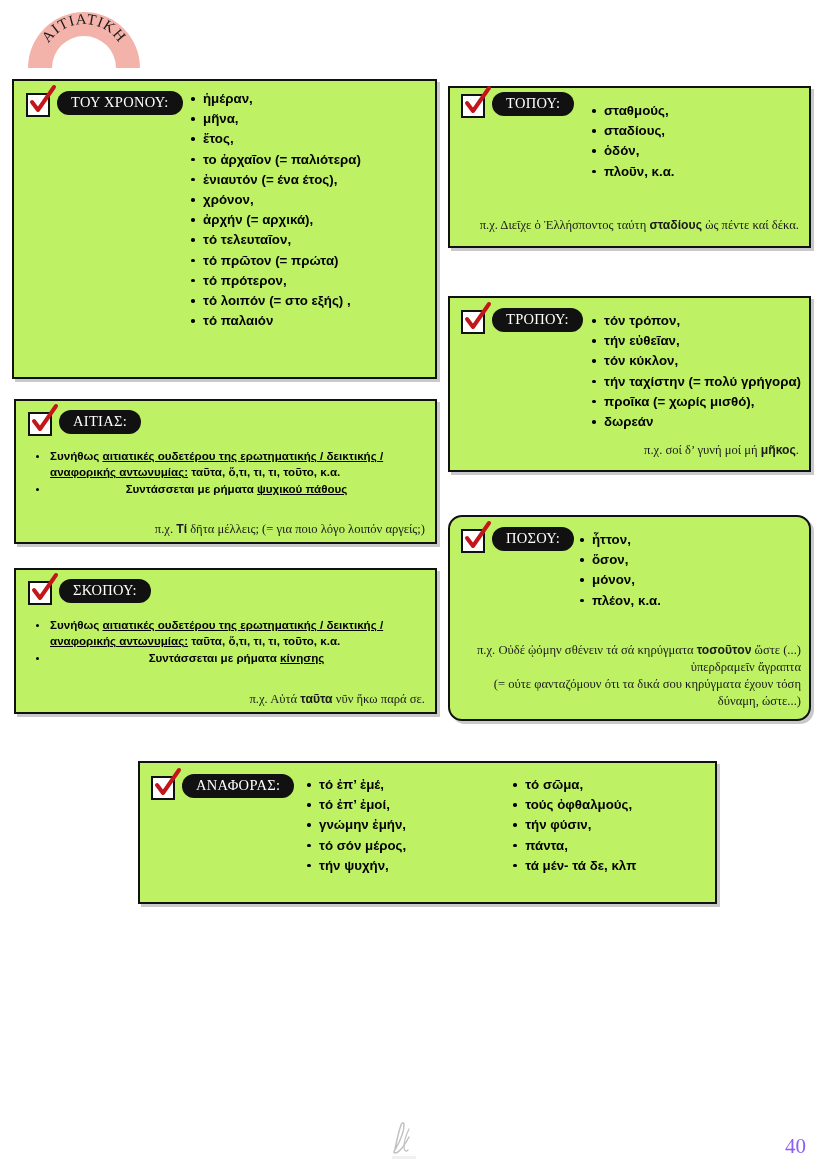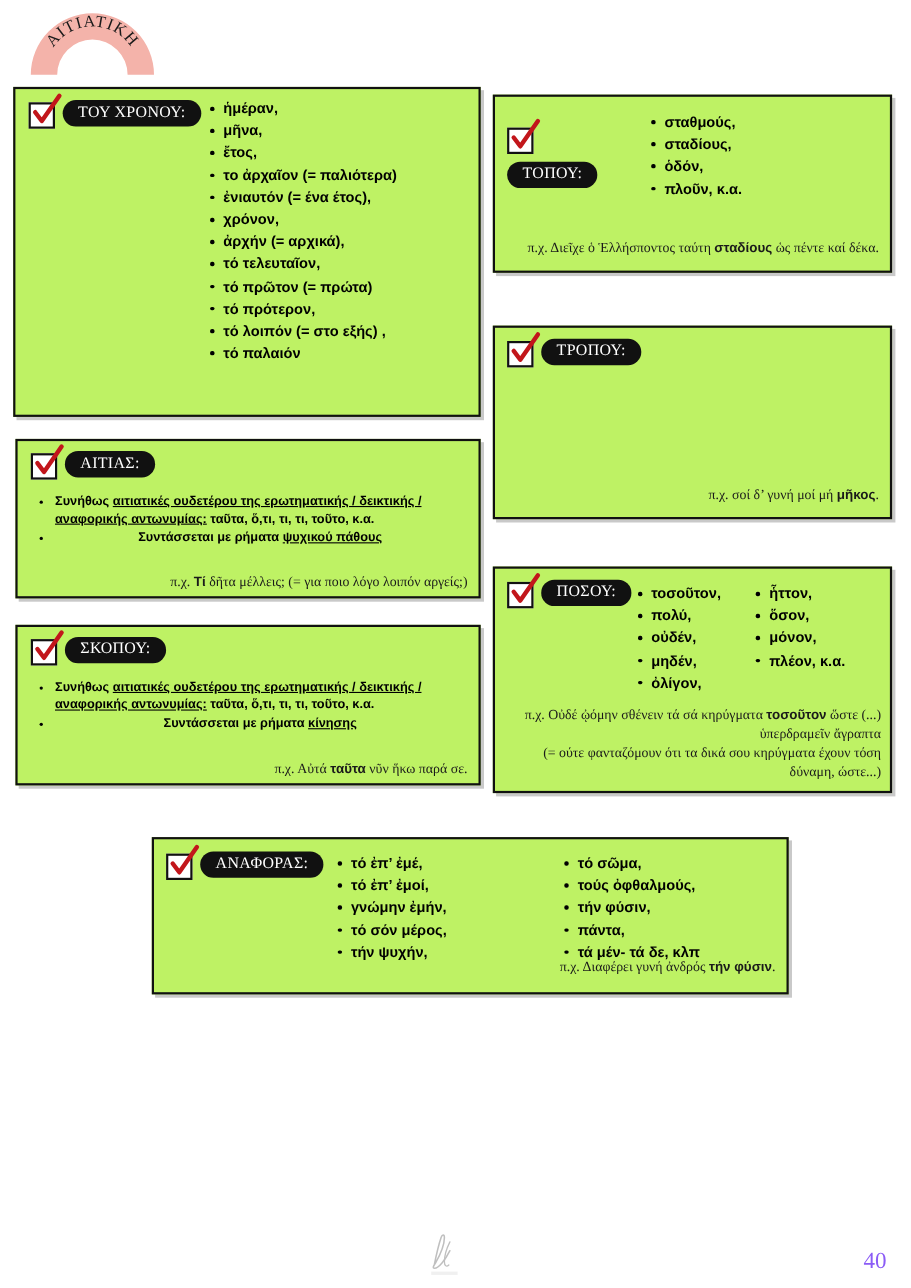--- a/index.html
+++ b/index.html
@@ -142,23 +142,23 @@
     border-radius: 50%;
     background: #000;
   }
   .rule-block li.centered { text-align: center; }
   .u { text-decoration: underline; }
   .eg-rule { position: absolute; left: 10px; right: 10px; bottom: 4px; }
 
   
   #card-topou  { left: 448px; top: 86px;  width: 363px; height: 162px; }
   #card-tropou { left: 448px; top: 296px; width: 363px; height: 176px; }
-  #card-posou  { left: 448px; top: 515px; width: 363px; height: 206px; }
-
-  #card-topou .head-row  { position: absolute; left: 11px; top: 26px; flex-direction: column; }
+  #card-posou  { left: 448px; top: 515px; width: 363px; height: 206px; border-radius: 14px; }
+
+  #card-topou .head-row  { position: absolute; left: 11px; top: 4px; }
   #card-tropou .head-row { position: absolute; left: 11px; top: 10px; }
   #card-posou .head-row  { position: absolute; left: 11px; top: 10px; }
 
   #card-topou ul.terms  { margin-left: 140px; margin-top: 13px; }
   #card-tropou ul.terms { margin-left: 140px; margin-top: 13px; }
 
   #card-topou .eg  { position: absolute; left: 10px; right: 10px; bottom: 12px; }
   #card-tropou .eg { position: absolute; left: 10px; right: 10px; bottom: 11px; }
   #card-posou .eg  { position: absolute; left: 8px; right: 8px; bottom: 9px; margin-top: 34px; }
 
@@ -300,42 +300,43 @@
 
   <div class="card" id="card-tropou">
     <div class="head-row">
       <span class="checkbox">
         <svg class="tick" viewBox="0 0 32 32">
           <path d="M6 17 L12 25 L28 2" fill="none" stroke="#C2161B" stroke-width="4" stroke-linecap="round" stroke-linejoin="round"></path>
         </svg>
       </span>
       <span class="pill">ΤΡΟΠΟΥ:</span>
     </div>
+    <ul class="terms">
+      <li>τόν τρόπον,</li>
+      <li>τήν εὐθεῖαν,</li>
+      <li>τόν κύκλον,</li>
+      <li>τήν ταχίστην (= πολύ γρήγορα)</li>
+      <li>προῖκα (= χωρίς μισθό),</li>
+      <li>δωρεάν</li>
+    </ul>
     <div class="eg">
       <span>π.χ. σοί δ’ γυνή μοί μή </span><b>μῆκος</b><span>.</span>
     </div>
   </div>
 
   <div class="card" id="card-posou">
     <div class="head-row">
       <span class="checkbox">
         <svg class="tick" viewBox="0 0 32 32">
           <path d="M6 17 L12 25 L28 2" fill="none" stroke="#C2161B" stroke-width="4" stroke-linecap="round" stroke-linejoin="round"></path>
         </svg>
       </span>
       <span class="pill">ΠΟΣΟΥ:</span>
     </div>
     <div class="two-col">
-      <ul class="terms">
-        <li>τοσοῦτον,</li>
-        <li>πολύ,</li>
-        <li>οὐδέν,</li>
-        <li>μηδέν,</li>
-        <li>ὀλίγον,</li>
-      </ul>
       <ul class="terms">
         <li>ἧττον,</li>
         <li>ὅσον,</li>
         <li>μόνον,</li>
         <li>πλέον, κ.α.</li>
       </ul>
     </div>
     <div class="eg">
       <span>π.χ. Οὐδέ ᾠόμην σθένειν τά σά κηρύγματα </span><b>τοσοῦτον</b><span> ὥστε (...) ὑπερδραμεῖν ἄγραπτα</span>
       <div>(= ούτε φανταζόμουν ότι τα δικά σου κηρύγματα έχουν τόση δύναμη, ώστε...)</div>
@@ -360,23 +361,20 @@
         <li>τήν ψυχήν,</li>
       </ul>
       <ul class="terms">
         <li>τό σῶμα,</li>
         <li>τούς ὀφθαλμούς,</li>
         <li>τήν φύσιν,</li>
         <li>πάντα,</li>
         <li>τά μέν- τά δε, κλπ</li>
       </ul>
     </div>
-    <div class="eg">
-      <span>π.χ. Διαφέρει γυνή ἀνδρός </span><b>τήν φύσιν</b><span>.</span>
-    </div>
   </div>
 
   <svg class="watermark" viewBox="0 0 46 48">
     <path d="M14 34 C16 24 18 16 20 10 C21 7 23 7 23 10 C23 16 19 26 15 33
              C13 36 12 38 14 38 C18 38 24 30 28 22" fill="none" stroke="#5a5a5a" stroke-width="1.4" stroke-linecap="round"></path>
     <path d="M28 14 C25 20 23 26 23 32 C23 36 25 37 27 35" fill="none" stroke="#5a5a5a" stroke-width="1.2" stroke-linecap="round"></path>
     <rect x="11" y="41" width="24" height="3" fill="#d9d9d9"></rect>
   </svg>
 
   <div class="page-number">40</div>

